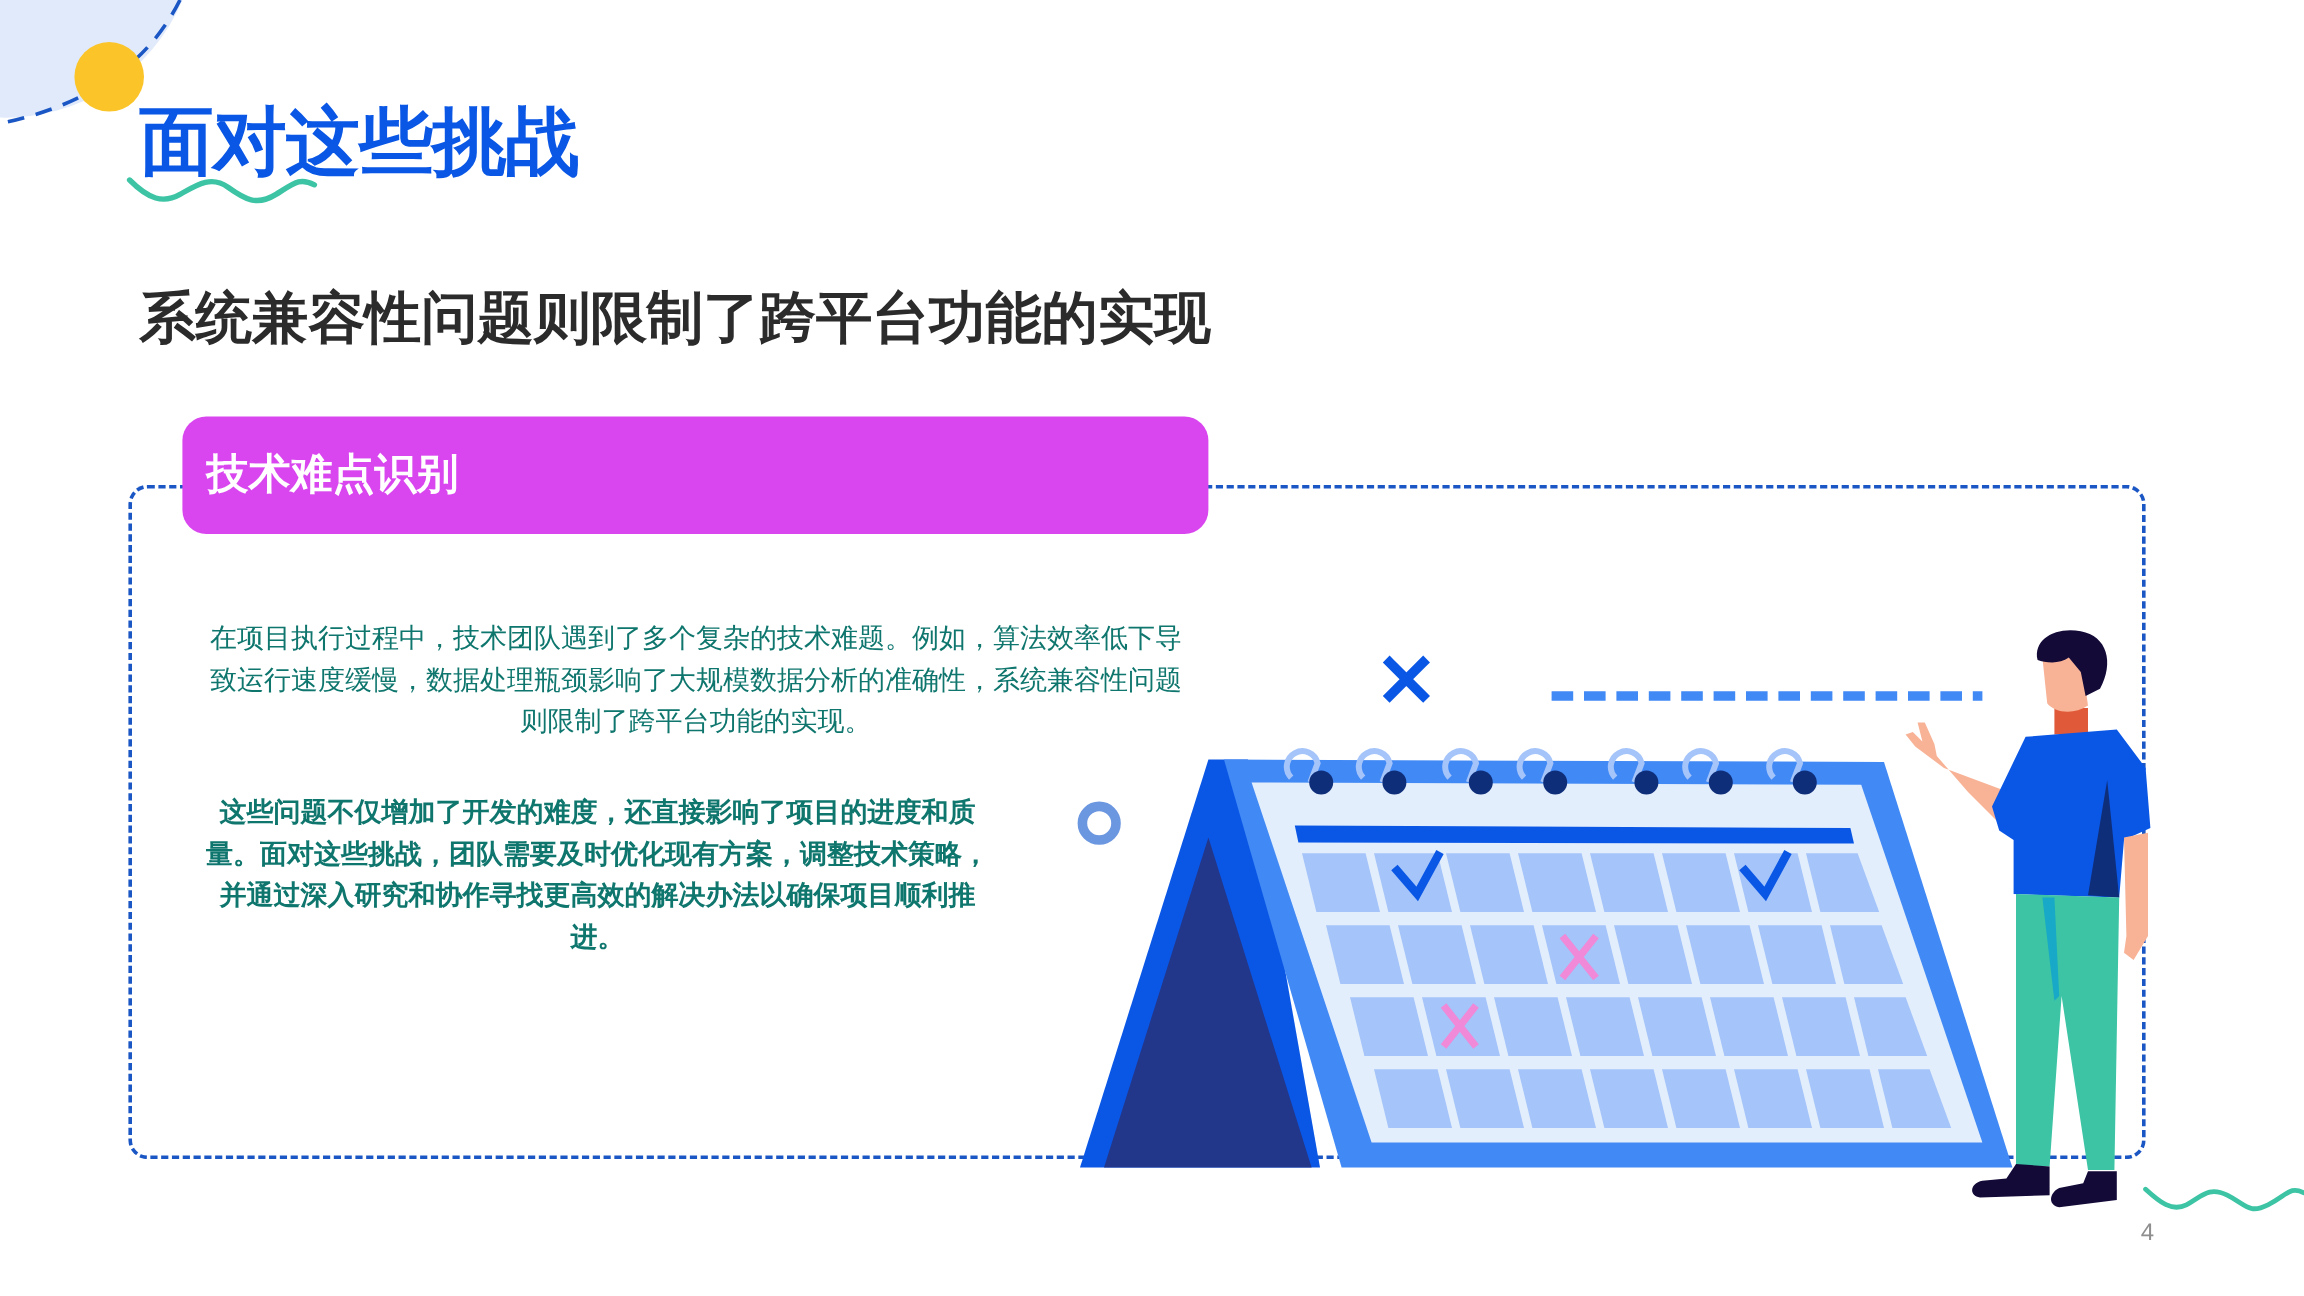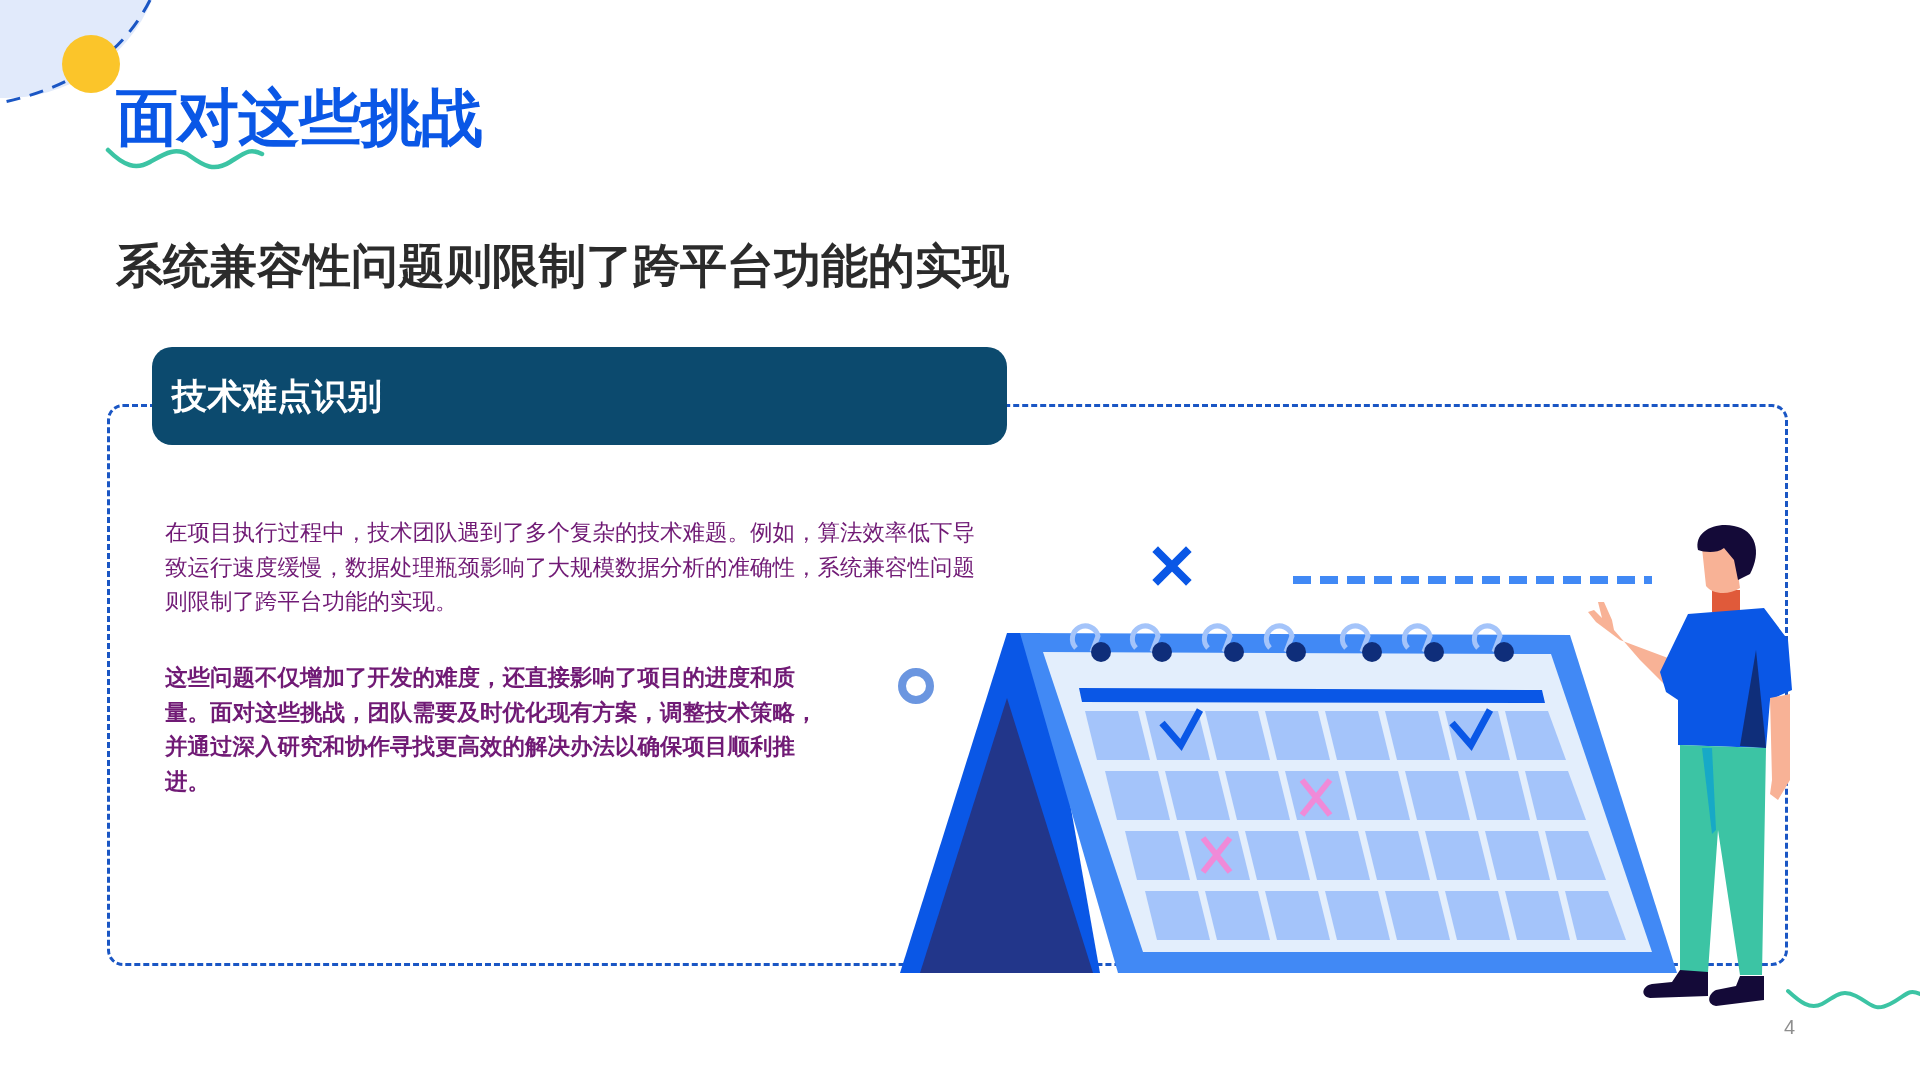--- a/index.html
+++ b/index.html
@@ -18,29 +18,29 @@
     position: absolute; left: 116px; top: 236px;
     font-size: 47px; font-weight: bold; color: #2b2b2b; line-height: 60px;
     white-space: nowrap; letter-spacing: 0px;
   }
   .card-frame {
     position: absolute; left: 107px; top: 404px; width: 1681px; height: 562px;
     border: 3px dashed #1a56c4; border-radius: 16px; box-sizing: border-box;
   }
   .card-header {
     position: absolute; left: 152px; top: 347px; width: 855px; height: 98px;
-    background: #0c4a6e; border-radius: 20px;
+    background: #d946ef; border-radius: 20px;
     display: flex; align-items: center; box-sizing: border-box; padding-left: 20px;
   }
   .card-header-label {
     font-size: 35px; font-weight: bold; color: #ffffff; line-height: 40px; white-space: nowrap;
   }
   .para {
     position: absolute; left: 165px; font-size: 22.5px; line-height: 34.5px;
-    color: #701a75; margin: 0;
+    color: #0f766e; margin: 0; text-align: center;
   }
   .para1 { top: 515px; width: 830px; }
   .para2 { top: 660px; width: 666px; font-weight: bold; }
   .page-num {
     position: absolute; left: 1784px; top: 1016px; font-size: 20px; color: #8e8e8e;
     font-family: "Liberation Sans", sans-serif;
   }
 </style>
 </head>
 <body>

